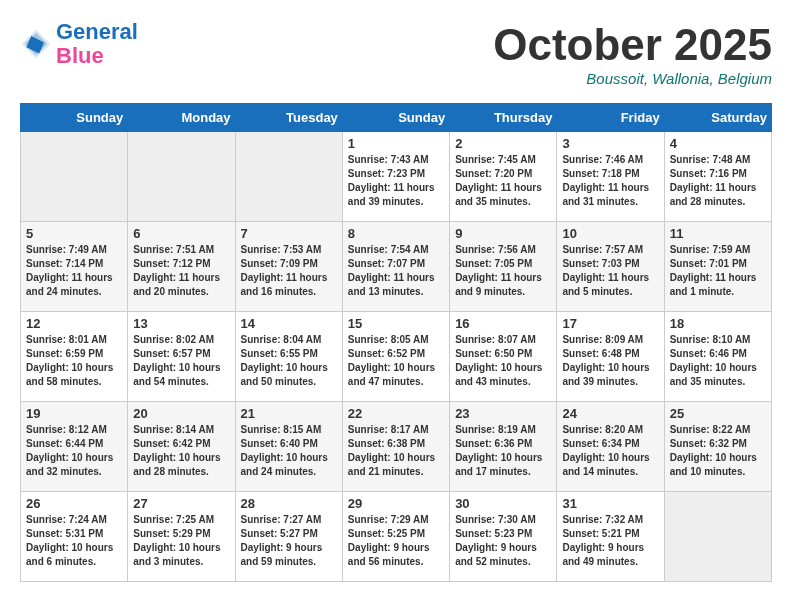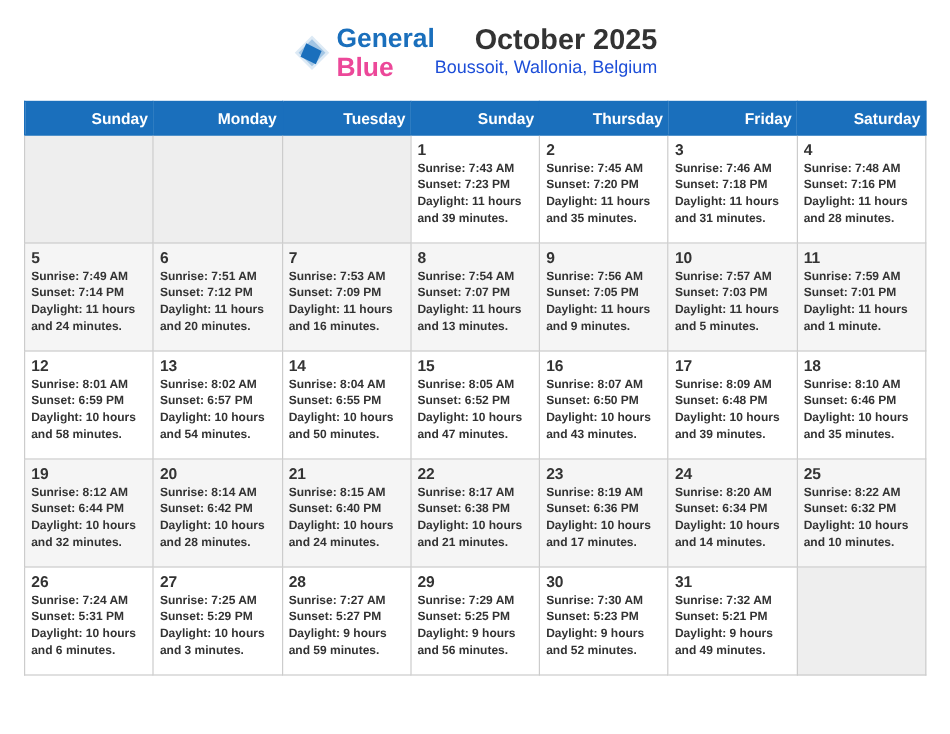--- a/index.html
+++ b/index.html
@@ -5,21 +5,21 @@
     * { box-sizing: border-box; margin: 0; padding: 0; }
     body {
       font-family: Arial, sans-serif;
       background: #fff;
       width: 792px;
       min-height: 612px;
       padding: 20px;
     }
     .header {
       display: flex;
-      justify-content: center;
+      justify-content: space-between;
       align-items: flex-start;
       margin-bottom: 16px;
     }
     .logo {
       display: flex;
       align-items: center;
     }
     .logo-text {
       font-size: 22px;
       font-weight: bold;
@@ -31,27 +31,28 @@
     }
     .logo-icon {
       width: 32px;
       height: 32px;
       margin-right: 4px;
     }
     .title-block {
       text-align: right;
     }
     .month-title {
-      font-size: 24px;
+      font-size: 44px;
       font-weight: bold;
       color: #333;
     }
     .location {
       font-size: 15px;
-      color: #1d4ed8;
+      color: #0f766e;
+      font-style: italic;
     }
     table {
       width: 100%;
       border-collapse: collapse;
       table-layout: fixed;
     }
     thead th {
       background: #1a6fbc;
       color: #fff;
       font-size: 13px;

